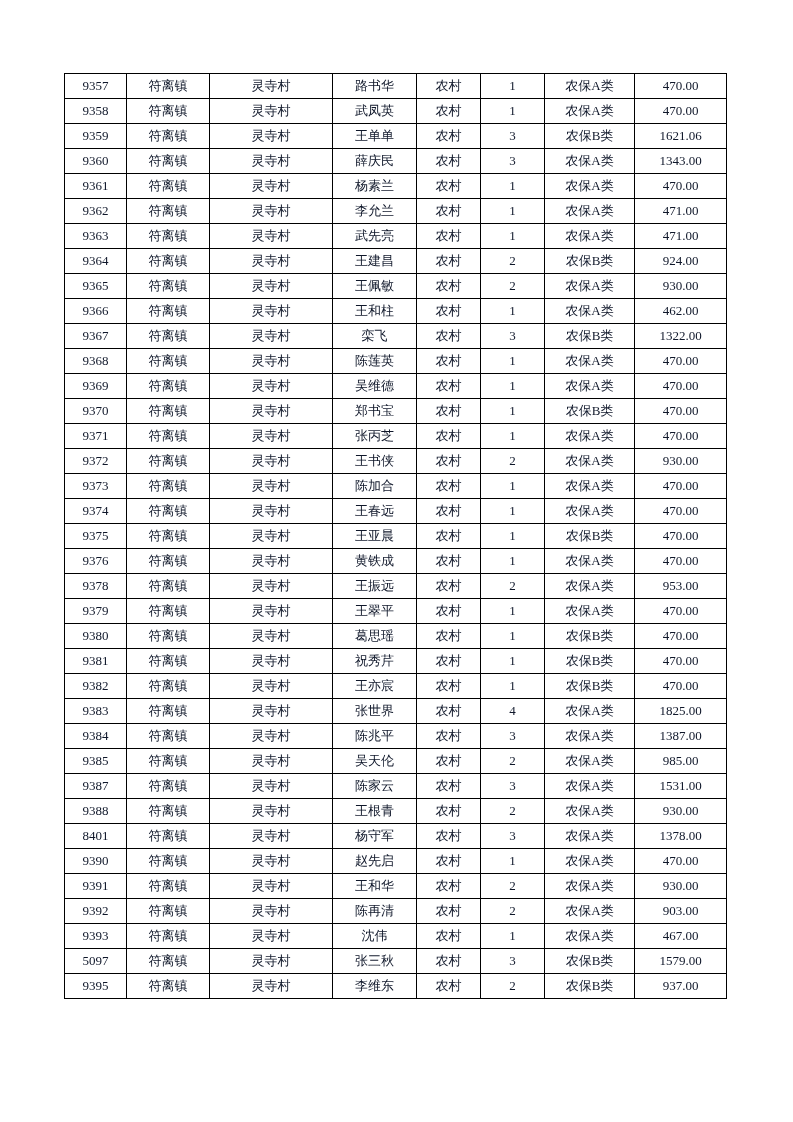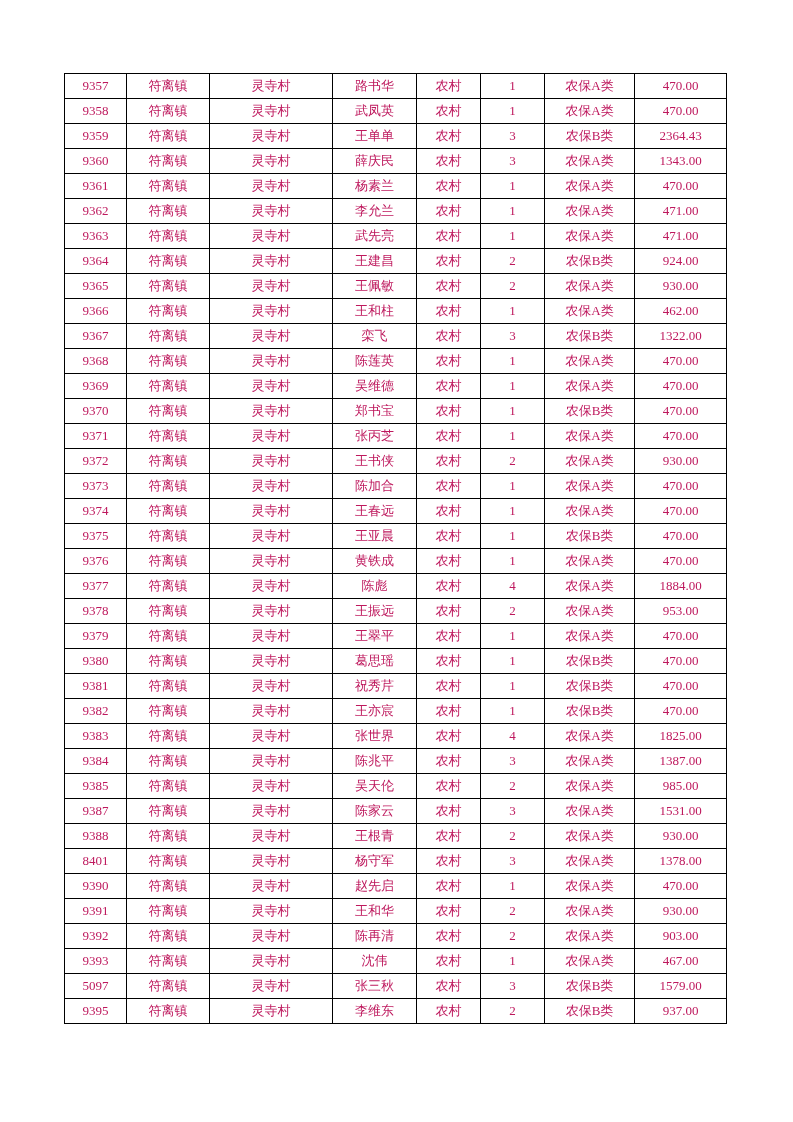--- a/index.html
+++ b/index.html
@@ -7,21 +7,21 @@
     padding: 0;
     background: #ffffff;
   }
   .page {
     position: relative;
     width: 793px;
     height: 1122px;
     background: #ffffff;
     overflow: hidden;
     font-family: "Liberation Serif", "DejaVu Serif", serif;
-    color: #be185d;
+    color: #0f172a;
   }
   table.records {
     position: absolute;
     left: 64px;
     top: 73px;
     border-collapse: collapse;
     table-layout: fixed;
     width: 622px;
     font-size: 13px;
   }
@@ -72,21 +72,21 @@
           <td class="c7">470.00</td>
         </tr>
         <tr>
           <td class="c0">9359</td>
           <td class="c1">符离镇</td>
           <td class="c2">灵寺村</td>
           <td class="c3">王单单</td>
           <td class="c4">农村</td>
           <td class="c5">3</td>
           <td class="c6">农保B类</td>
-          <td class="c7">2364.43</td>
+          <td class="c7">1621.06</td>
         </tr>
         <tr>
           <td class="c0">9360</td>
           <td class="c1">符离镇</td>
           <td class="c2">灵寺村</td>
           <td class="c3">薛庆民</td>
           <td class="c4">农村</td>
           <td class="c5">3</td>
           <td class="c6">农保A类</td>
           <td class="c7">1343.00</td>
@@ -243,30 +243,20 @@
         </tr>
         <tr>
           <td class="c0">9376</td>
           <td class="c1">符离镇</td>
           <td class="c2">灵寺村</td>
           <td class="c3">黄铁成</td>
           <td class="c4">农村</td>
           <td class="c5">1</td>
           <td class="c6">农保A类</td>
           <td class="c7">470.00</td>
-        </tr>
-        <tr>
-          <td class="c0">9377</td>
-          <td class="c1">符离镇</td>
-          <td class="c2">灵寺村</td>
-          <td class="c3">陈彪</td>
-          <td class="c4">农村</td>
-          <td class="c5">4</td>
-          <td class="c6">农保A类</td>
-          <td class="c7">1884.00</td>
         </tr>
         <tr>
           <td class="c0">9378</td>
           <td class="c1">符离镇</td>
           <td class="c2">灵寺村</td>
           <td class="c3">王振远</td>
           <td class="c4">农村</td>
           <td class="c5">2</td>
           <td class="c6">农保A类</td>
           <td class="c7">953.00</td>

